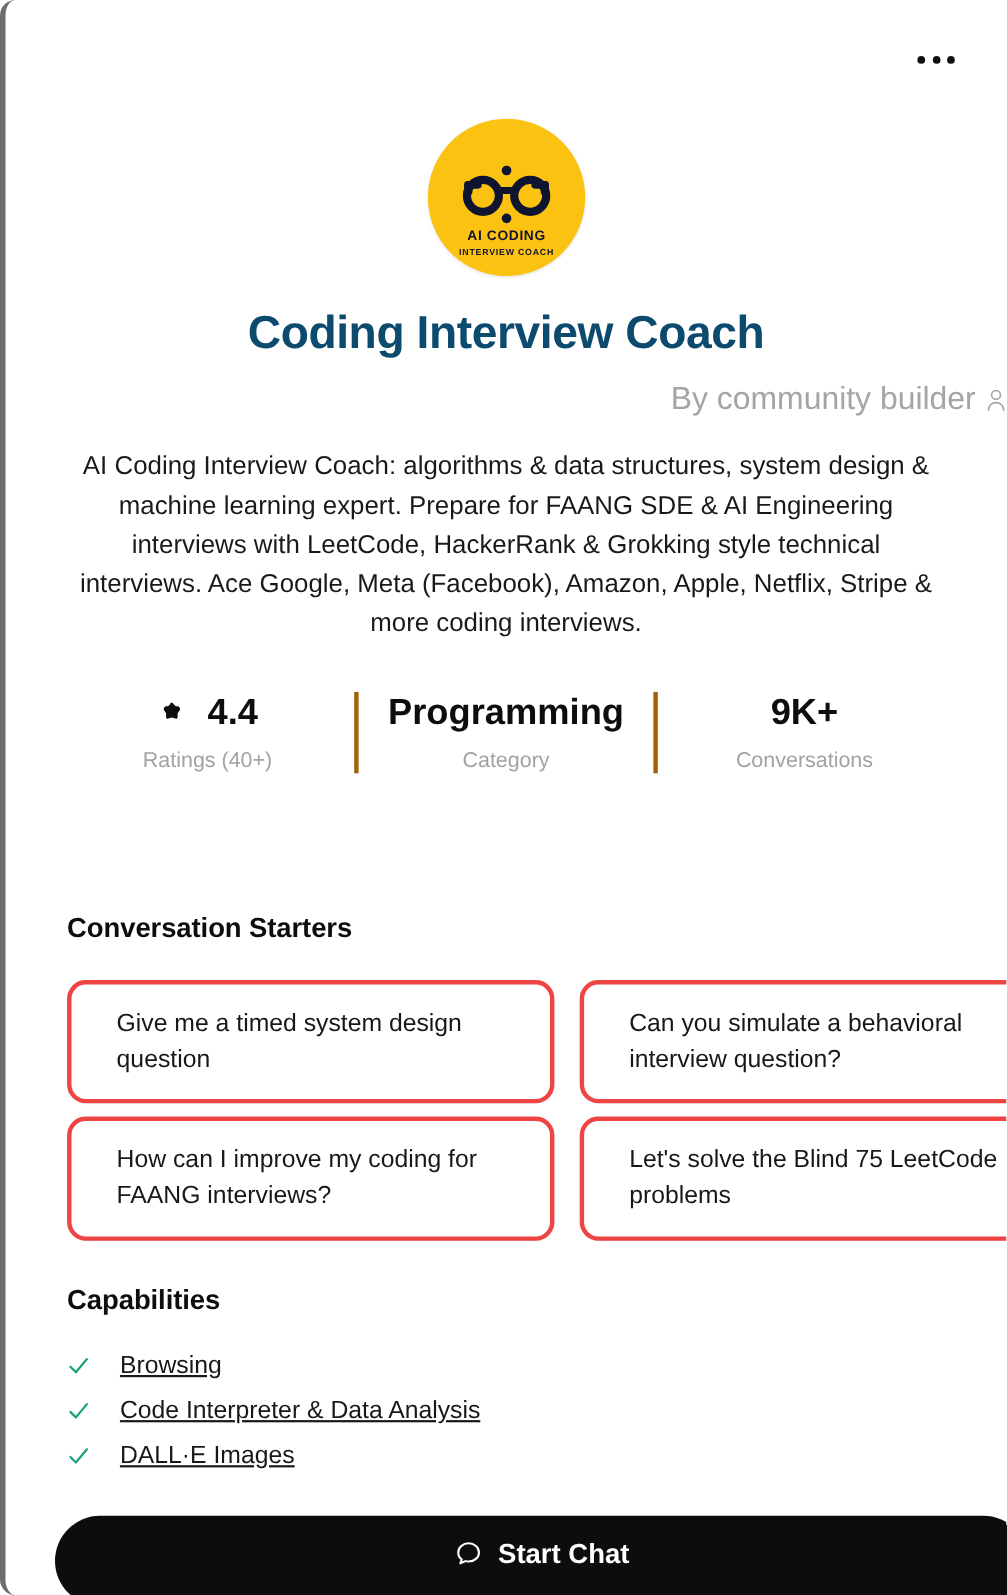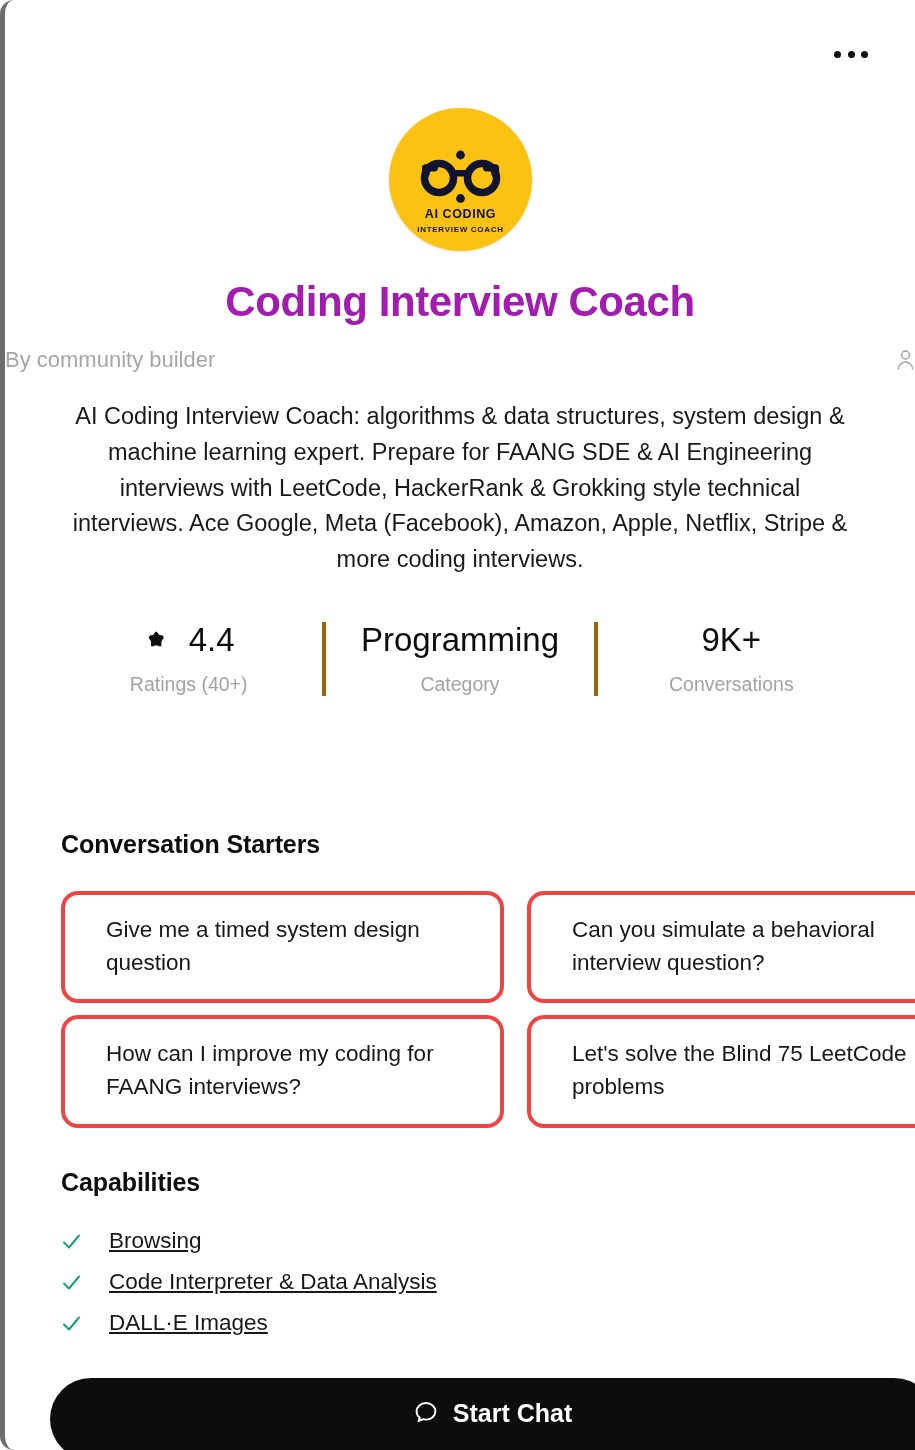--- a/index.html
+++ b/index.html
@@ -71,33 +71,33 @@
     border-radius: 50%;
     background: #FCC211;
     position: relative;
     box-shadow: 0 1px 3px rgba(0,0,0,0.12);
   }
   .logo svg { display: block; width: 100%; height: 100%; }
 
   .gpt-title {
     font-size: 42px;
     font-weight: bold;
-    color: #a21caf;
+    color: #0c4a6e;
     letter-spacing: -0.4px;
     margin-top: 28px;
     line-height: 1.1;
   }
 
   .byline {
     margin-top: 22px;
-    font-size: 22px;
+    font-size: 29px;
     color: #a5a5a5;
     display: flex;
     align-items: center;
-    justify-content: space-between;
+    justify-content: flex-end;
     gap: 9px;
   }
   .byline .person-icon { display: inline-block; width: 19px; height: 22px; }
   .byline .person-icon svg { display: block; }
 
   .description {
     margin: 26px auto 0 auto;
     width: 790px;
     font-size: 23.5px;
     line-height: 1.52;
@@ -114,21 +114,21 @@
     padding: 0 50px;
   }
   .stat {
     flex: 1 1 0;
     text-align: center;
     padding: 0 6px;
   }
   .stat + .stat { border-left: 4px solid #a16207; }
   .stat-value {
     font-size: 33px;
-    font-weight: normal;
+    font-weight: bold;
     color: #0d0d0d;
     line-height: 1.1;
     display: flex;
     align-items: center;
     justify-content: center;
     gap: 20px;
     white-space: nowrap;
   }
   .stat-value .star-icon { display: inline-block; width: 26px; height: 26px; }
   .stat-label {

